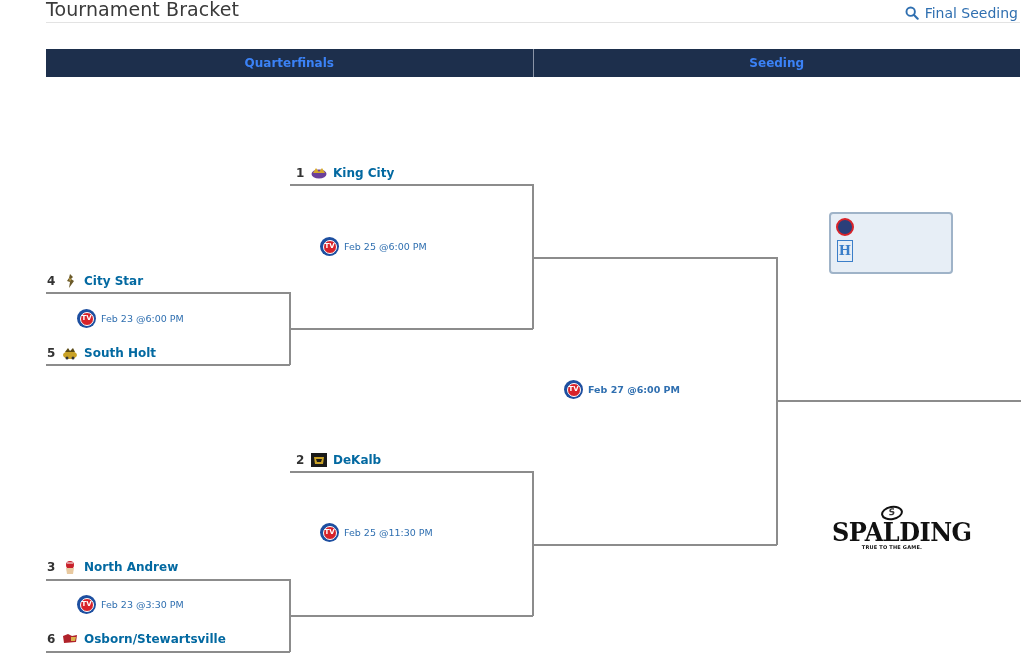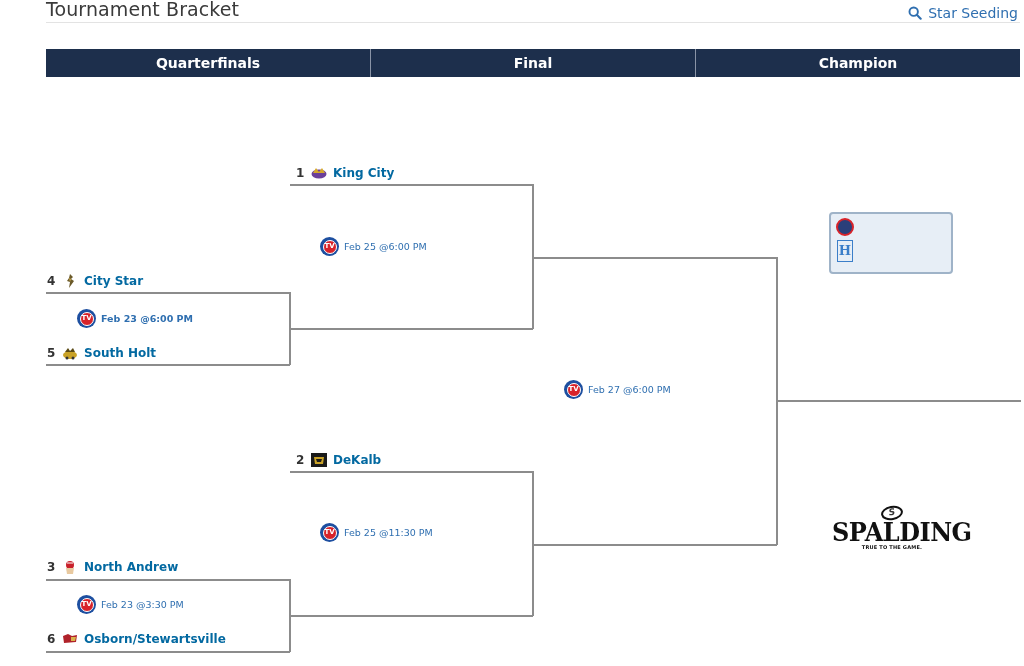--- a/index.html
+++ b/index.html
@@ -3,21 +3,21 @@
 <meta charset="utf-8">
 <style>
   html, body { margin:0; padding:0; background:#ffffff; }
   body { width:1024px; height:666px; position:relative; overflow:hidden;
          font-family:"DejaVu Sans", "Liberation Sans", sans-serif; color:#333; }
   .title { position:absolute; left:46px; top:-2px; font-size:19px; color:#3a3a3a; font-weight:normal; letter-spacing:0.1px; }
   .title-rule { position:absolute; left:46px; top:22px; width:974px; height:1px; background:#e3e3e3; }
   .view-seeding { position:absolute; right:6px; top:5px; font-size:14px; color:#2f6fb0; text-decoration:none; display:flex; align-items:center; gap:6px; cursor:pointer; }
   .view-seeding svg { width:14px; height:14px; }
   .header { position:absolute; left:46px; top:49px; width:974px; height:28px; display:flex; background:#1d2f4c; }
-  .header .col { flex:1; color:#ffffff; font-weight:bold; font-size:14px; display:flex; align-items:center; justify-content:center; border-right:1px solid #8a94a6; }
+  .header .col { flex:1; color:#3b82f6; font-weight:bold; font-size:12px; display:flex; align-items:center; justify-content:center; border-right:1px solid #8a94a6; }
   .header .col:last-child { border-right:none; }
 
   .line { position:absolute; background:#8c8c8c; }
   .h { height:1.5px; }
   .v { width:1.5px; }
 
   .team { position:absolute; font-size:12px; display:flex; align-items:center; height:16px; }
   .team .seed { color:#333; font-weight:bold; width:12px; }
   .team .logo { width:16px; height:14px; margin:0 6px 0 3px; display:inline-block; }
   .team .name { color:#0369a1; font-weight:bold; cursor:pointer; }
@@ -43,39 +43,38 @@
 </head>
 <body>
 
 <div class="title">Tournament Bracket</div>
 <div class="title-rule"></div>
 <a class="view-seeding">
   <svg viewBox="0 0 16 16">
       <circle cx="6.5" cy="6.5" r="4.8" fill="none" stroke="#2f6fb0" stroke-width="2.2"></circle>
       <line x1="10" y1="10" x2="14.5" y2="14.5" stroke="#2f6fb0" stroke-width="2.4" stroke-linecap="round"></line>
     </svg>
-  <span>Star Seeding</span>
+  <span>Final Seeding</span>
 </a>
 
 <div class="header">
   <div class="col">Quarterfinals</div>
-  <div class="col">Final</div>
-  <div class="col">Champion</div>
+  <div class="col">Seeding</div>
 </div>
 
 <div class="team" style="left:47px; top:273px;">
   <span class="seed">4</span>
   <svg class="logo" viewBox="0 0 16 14">
       <path d="M8 0 L11 3 L9 5 L12 7 L7 14 L8 8 L5 7 L7 4 Z" fill="#6b5a2a"></path>
       <path d="M7 4 L9 5 L8 8 Z" fill="#c9a94a"></path>
     </svg>
   <span class="name">City Star</span>
 </div>
 <div class="line h" style="left:46px; top:292px; width:244px;"></div>
-<div class="game" style="left:77px; top:309px;font-weight:bold;">
+<div class="game" style="left:77px; top:309px;">
   <span class="tv"></span>
   <span>Feb 23 @6:00 PM</span>
 </div>
 <div class="team" style="left:47px; top:345px;">
   <span class="seed">5</span>
   <svg class="logo" viewBox="0 0 16 14">
       <ellipse cx="8" cy="9" rx="7" ry="4" fill="#c9a227"></ellipse>
       <path d="M3 6 L6 2 L8 5 L11 2 L13 6 Z" fill="#5a4a14"></path>
       <circle cx="5" cy="12" r="1.5" fill="#333"></circle>
       <circle cx="11" cy="12" r="1.5" fill="#333"></circle>
@@ -139,21 +138,21 @@
       <path d="M9 5 L14 5 L13 9 L9 9 Z" fill="#d9b24a"></path>
     </svg>
   <span class="name">Osborn/Stewartsville</span>
 </div>
 <div class="line h" style="left:46px; top:651px; width:244px;"></div>
 <div class="line v" style="left:289px; top:579px; height:73px;"></div>
 
 <div class="line h" style="left:533px; top:257px; width:244px;"></div>
 <div class="line h" style="left:533px; top:544px; width:244px;"></div>
 <div class="line v" style="left:776px; top:257px; height:288px;"></div>
-<div class="game" style="left:564px; top:380px;">
+<div class="game" style="left:564px; top:380px;font-weight:bold;">
   <span class="tv"></span>
   <span>Feb 27 @6:00 PM</span>
 </div>
 
 <div class="line h" style="left:777px; top:400px; width:244px;"></div>
 
 <div class="tickets">
   <div class="left">
     <div class="badge"></div>
     <div class="hlogo">H</div>

